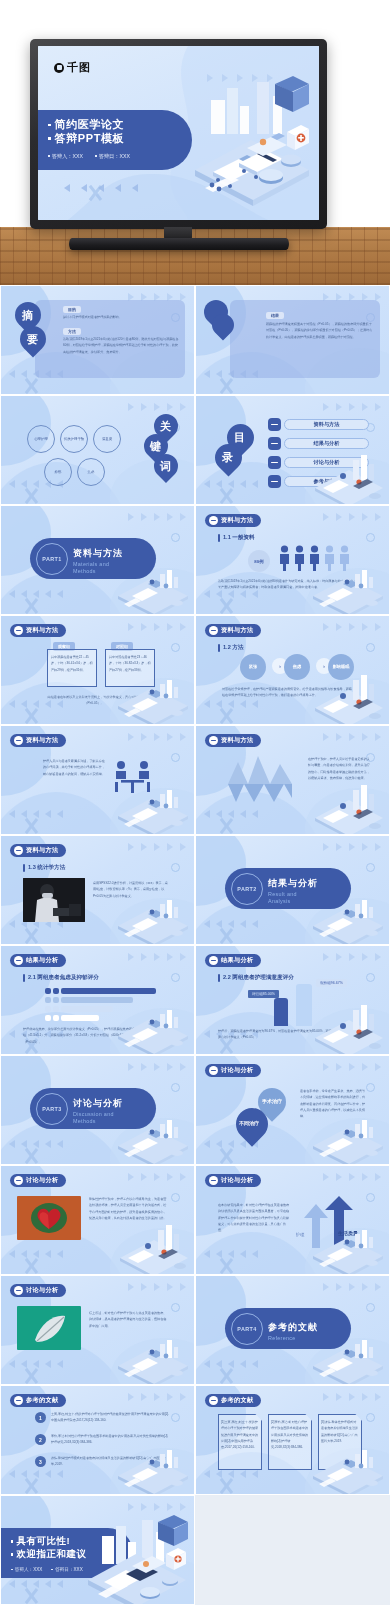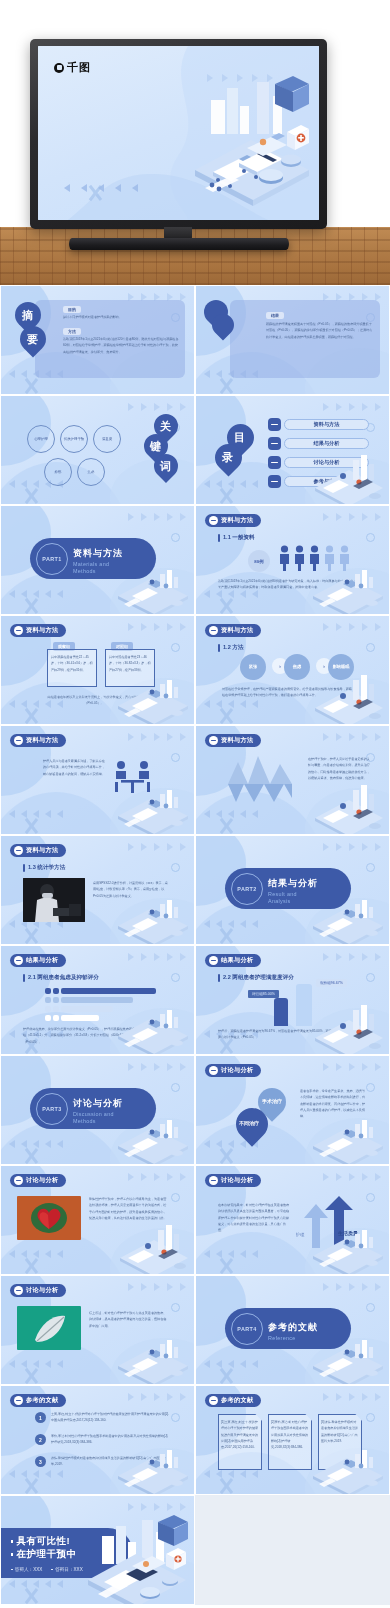--- a/index.html
+++ b/index.html
@@ -264,20 +264,28 @@
         </svg>
 
         <div class="tri-row" style="right:46px;top:28px;gap:9px;">
           <i></i>
             <i></i>
             <i></i>
             <i></i>
             <i></i>
         </div>
 
+        <div class="ts-panel">
+          <div class="ts-line">简约医学论文</div>
+          <div class="ts-line">答辩PPT模板</div>
+          <div class="ts-meta">
+            <div>答辩人：XXX</div>
+            <div>答辩日：XXX</div>
+          </div>
+        </div>
 
         <div class="tri-row-l" style="left:26px;bottom:28px;gap:11px;">
           <i style="border-right-color:#9dbbe9"></i>
             <i style="border-right-color:#9dbbe9"></i>
           <i style="border-right-color:#9dbbe9"></i>
             <i style="border-right-color:#9dbbe9"></i>
             <i style="border-right-color:#9dbbe9"></i>
         </div>
         <div class="x-mark" style="left:48px;bottom:10px;width:26px;height:26px;"></div>
       </div>
@@ -1346,21 +1354,21 @@
         <i></i>
         <i></i>
         <i></i>
         <i></i>
         <i></i>
       </div>
 <div class="x-mark"></div>
 <div class="ring-o"></div>
       <div class="final-panel">
       <div class="final-line">具有可比性!</div>
-      <div class="final-line">在护理干预中</div>
+      <div class="final-line">欢迎指正和建议</div>
       <div class="final-meta">
         <div>答辩人：XXX</div>
         <div>答辩日：XXX</div>
       </div>
       </div>
       <svg style="position:absolute;right:0;top:12px" width="112" height="96" viewBox="0 0 112 96">
       <rect x="20" y="28" width="12" height="28" fill="#fff"></rect>
       <rect x="34" y="18" width="10" height="38" fill="#e3eefc"></rect>
       <rect x="46" y="34" width="8" height="22" fill="#fff"></rect>
       <rect x="60" y="12" width="11" height="44" fill="#dfeafb"></rect>

